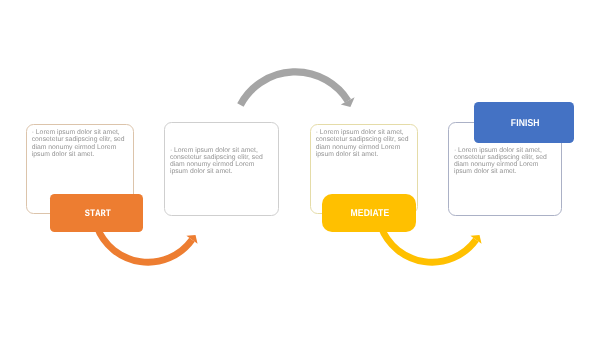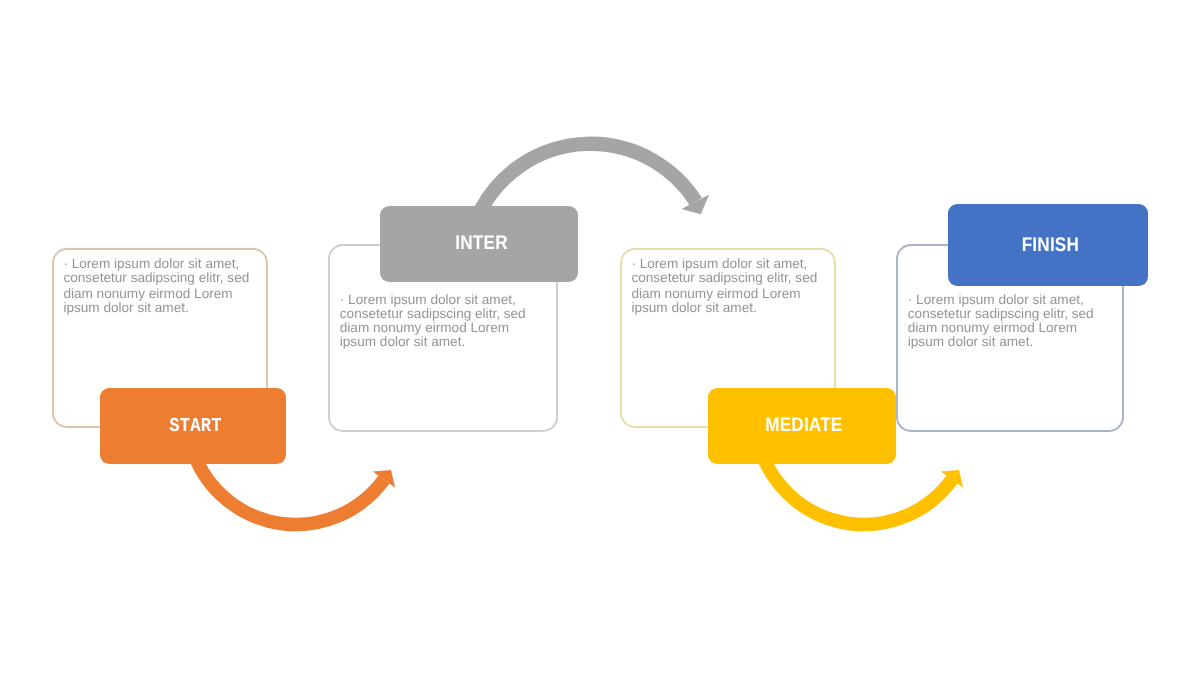--- a/index.html
+++ b/index.html
@@ -109,23 +109,20 @@
     </g>
     <g>
       <path d="M 380.82 226.42 A 54.42 54.42 0 0 0 475.99 239.80" fill="none" stroke="#FFC000" stroke-width="6.8"></path>
       <path d="M 479.51 234.94 L 481.57 243.85 L 470.40 235.74 Z" fill="#FFC000"></path>
     </g>
   </svg>
 
   <div class="chip" style="left:50.2px; top:194.2px; width:93.3px; height:37.4px; background:#ED7D31;font-family:Liberation Mono, monospace;">
     <span class="chip-label">START</span>
   </div>
-  <div class="chip" style="left:190.1px; top:102.7px; width:99.4px; height:38.1px; background:#A5A5A5;">
-    <span class="chip-label">INTER</span>
-  </div>
-  <div class="chip" style="left:354px; top:194.2px; width:94px; height:37.4px; background:#FFC000;">
+  <div class="chip" style="left:322px; top:194.2px; width:94px; height:37.4px; background:#FFC000;border-radius:10px;">
     <span class="chip-label">MEDIATE</span>
   </div>
   <div class="chip" style="left:473.6px; top:102px; width:100.8px; height:41px; background:#4472C4;">
     <span class="chip-label">FINISH</span>
   </div>
 
 </div>
 
 </body></html>

